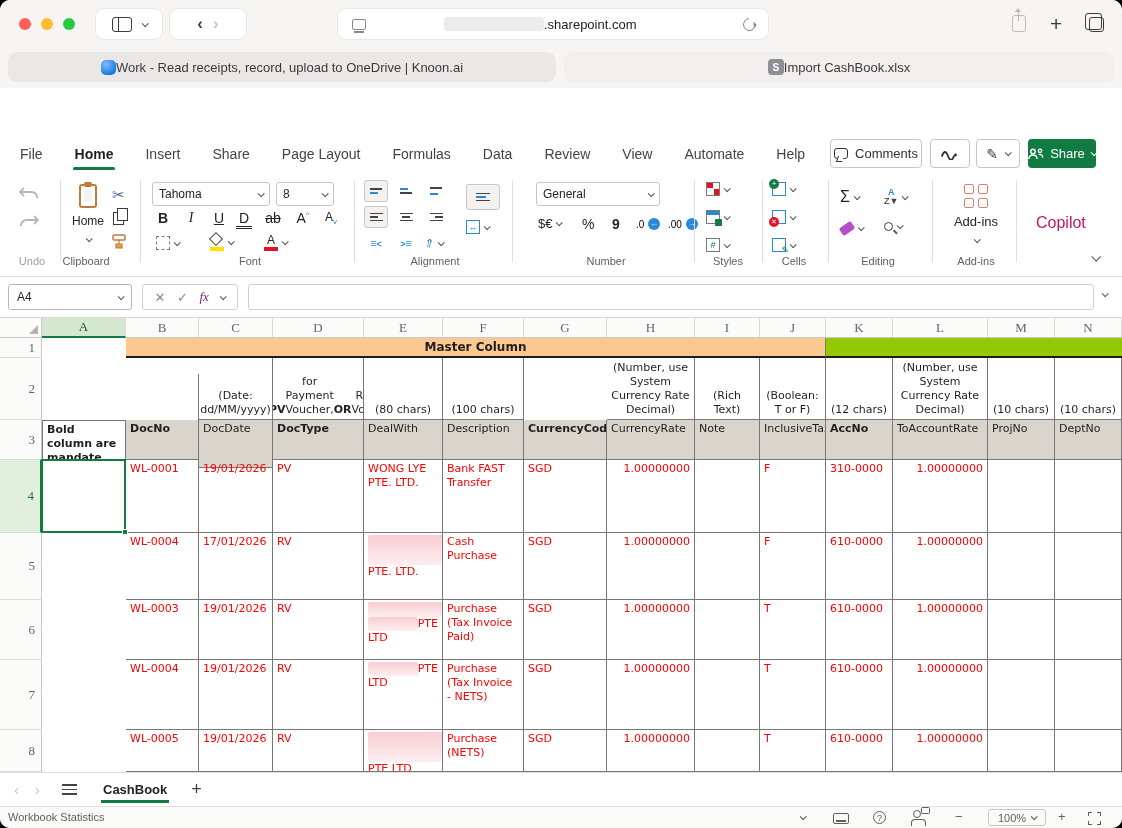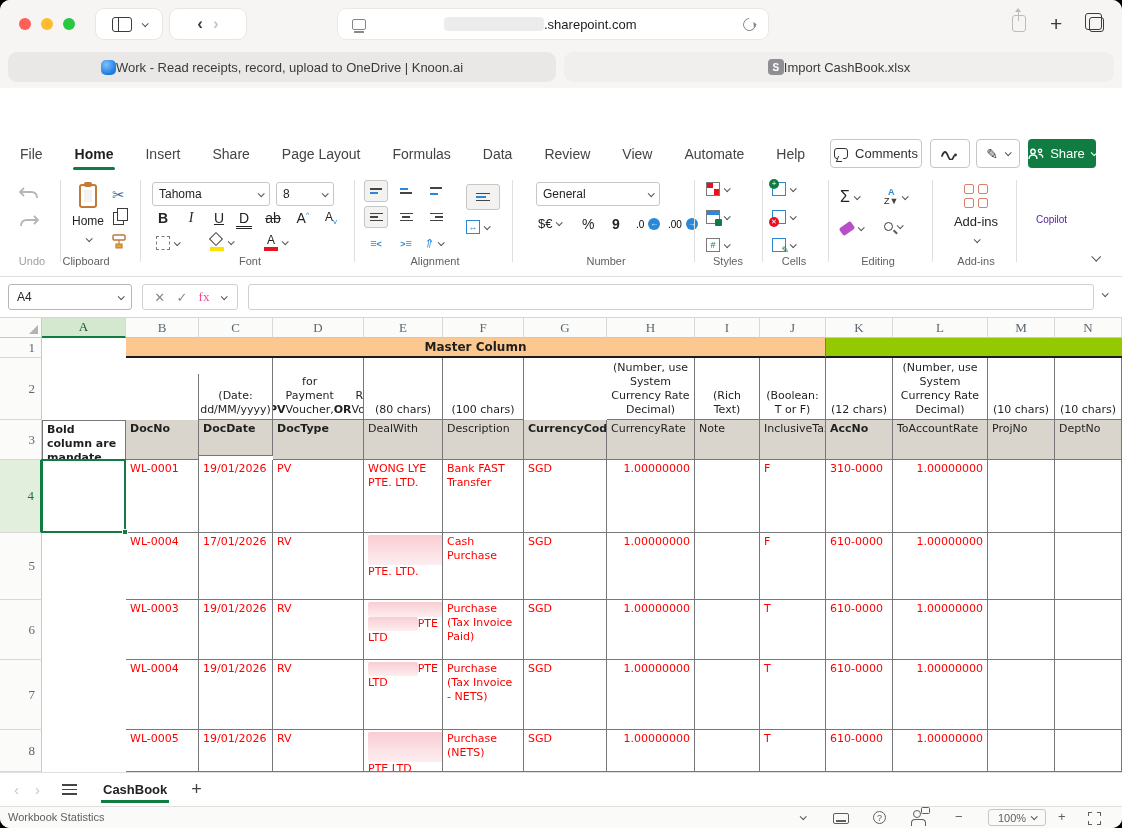--- a/index.html
+++ b/index.html
@@ -71,21 +71,21 @@
   .fbtn { position:absolute; font-size:14px; color:#252423; width:22px; text-align:center; }
   .alignbox { position:absolute; width:24px; height:22px; border-radius:3px; display:flex; align-items:center; justify-content:center; }
   .alignbox.sel { background:#f3f2f1; border:1px solid #c8c6c4; }
   .bars { display:inline-block; }
   .bars i { display:block; height:1.6px; background:#444; margin:2px 0; }
   .gridic { width:14px; height:14px; border:1.5px solid #7a7a7a; position:relative; background:#fff; }
   .chip { position:absolute; display:flex; align-items:center; gap:4px; }
   .dotarrow { width:12px; height:12px; border-radius:50%; background:#2b88d8; color:#fff; font-size:8px; line-height:12px; text-align:center; }
   .addins-icon { width:24px; height:24px; position:relative; }
   .addins-icon i { position:absolute; width:10px; height:10px; border:1.7px solid #d8806c; border-radius:2px; }
-  .copilot { position:absolute; font-size:10px; color:#4c1d95; }
+  .copilot { position:absolute; font-size:16px; color:#be185d; }
 
   
   .fbar { position:absolute; left:0; top:277px; width:1122px; height:41px; background:#fff; border-bottom:1px solid #d8d6d4; }
   .namebox { position:absolute; left:8px; top:7px; width:124px; height:26px; border:1px solid #b8b6b4; border-radius:3px; display:flex; align-items:center; justify-content:space-between; padding:0 8px; font-size:12px; color:#252423; }
   .fxgroup { position:absolute; left:142px; top:7px; width:96px; height:26px; border:1px solid #d2d0ce; border-radius:3px; display:flex; align-items:center; justify-content:space-evenly; color:#8a8886; font-size:13px; }
   .finput { position:absolute; left:248px; top:7px; width:846px; height:26px; border:1px solid #d2d0ce; border-radius:3px; background:#fff; font-size:12px; color:#252423; padding:0 6px; }
   .fexpand { position:absolute; left:1102px; top:15px; }
 
   
   .grid { position:absolute; left:0; top:318px; width:1122px; height:454px; background:#fff; overflow:hidden; }
@@ -455,21 +455,21 @@
   </div>
 
   <div class="fbar">
     <div class="namebox">
       <span>A4</span>
       <span class="chev sm"></span>
     </div>
     <div class="fxgroup">
       <span>✕</span>
       <span>✓</span>
-      <span style="font-family:'Liberation Serif',serif;color:#ec4899"><span>fx</span></span>
+      <span style="font-family:'Liberation Serif',serif;font-style:italic;color:#701a75"><span>fx</span></span>
       <span class="chev sm"></span>
     </div>
     <div class="finput"></div>
     <span class="chev sm fexpand"></span>
   </div>
 
   <div class="grid" id="grid">
       <div class="cell corner" style="left: 0px; top: 0px; width: 42px; height: 20px;"></div>
       <div class="cell hdrcell selcol" style="left: 42px; top: 0px; width: 84px; height: 20px;">A</div>
       <div class="cell hdrcell" style="left: 126px; top: 0px; width: 73px; height: 20px;">B</div>
@@ -502,21 +502,21 @@
       <div class="cell bordered ann" style="left: 443px; top: 40px; width: 81px; height: 62px;">(100 chars)</div>
       <div class="cell bordered ann" style="left: 607px; top: 40px; width: 88px; height: 62px;">(Number, use System Currency Rate Decimal)</div>
       <div class="cell bordered ann" style="left: 695px; top: 40px; width: 65px; height: 62px;">(Rich Text)</div>
       <div class="cell bordered ann" style="left: 760px; top: 40px; width: 66px; height: 62px;">(Boolean: T or F)</div>
       <div class="cell bordered ann" style="left: 826px; top: 40px; width: 67px; height: 62px;">(12 chars)</div>
       <div class="cell bordered ann" style="left: 893px; top: 40px; width: 95px; height: 62px;">(Number, use System Currency Rate Decimal)</div>
       <div class="cell bordered ann" style="left: 988px; top: 40px; width: 67px; height: 62px;">(10 chars)</div>
       <div class="cell bordered ann" style="left: 1055px; top: 40px; width: 67px; height: 62px;">(10 chars)</div>
       <div class="cell bordered" style="left: 42px; top: 102px; width: 84px; height: 40px; font-weight: bold; padding: 2px 4px; border-left: 1px solid rgb(119, 119, 119); border-top: 1px solid rgb(119, 119, 119);">Bold column are mandate fields.</div>
       <div class="cell bordered h3" style="left: 126px; top: 102px; width: 73px; height: 40px; font-weight: bold;">DocNo</div>
-      <div class="cell bordered h3" style="left: 199px; top: 102px; width: 74px; height: 36px; font-weight: bold;">DocDate</div>
+      <div class="cell bordered h3" style="left: 199px; top: 102px; width: 74px; height: 48px; font-weight: normal;">DocDate</div>
       <div class="cell bordered h3" style="left: 273px; top: 102px; width: 91px; height: 40px; font-weight: bold;">DocType</div>
       <div class="cell bordered h3" style="left: 364px; top: 102px; width: 79px; height: 40px;">DealWith</div>
       <div class="cell bordered h3" style="left: 443px; top: 102px; width: 81px; height: 40px;">Description</div>
       <div class="cell bordered h3" style="left: 524px; top: 102px; width: 83px; height: 40px; font-weight: bold;">CurrencyCode</div>
       <div class="cell bordered h3" style="left: 607px; top: 102px; width: 88px; height: 40px;">CurrencyRate</div>
       <div class="cell bordered h3" style="left: 695px; top: 102px; width: 65px; height: 40px;">Note</div>
       <div class="cell bordered h3" style="left: 760px; top: 102px; width: 66px; height: 40px;">InclusiveTax</div>
       <div class="cell bordered h3" style="left: 826px; top: 102px; width: 67px; height: 40px; font-weight: bold;">AccNo</div>
       <div class="cell bordered h3" style="left: 893px; top: 102px; width: 95px; height: 40px;">ToAccountRate</div>
       <div class="cell bordered h3" style="left: 988px; top: 102px; width: 67px; height: 40px;">ProjNo</div>

